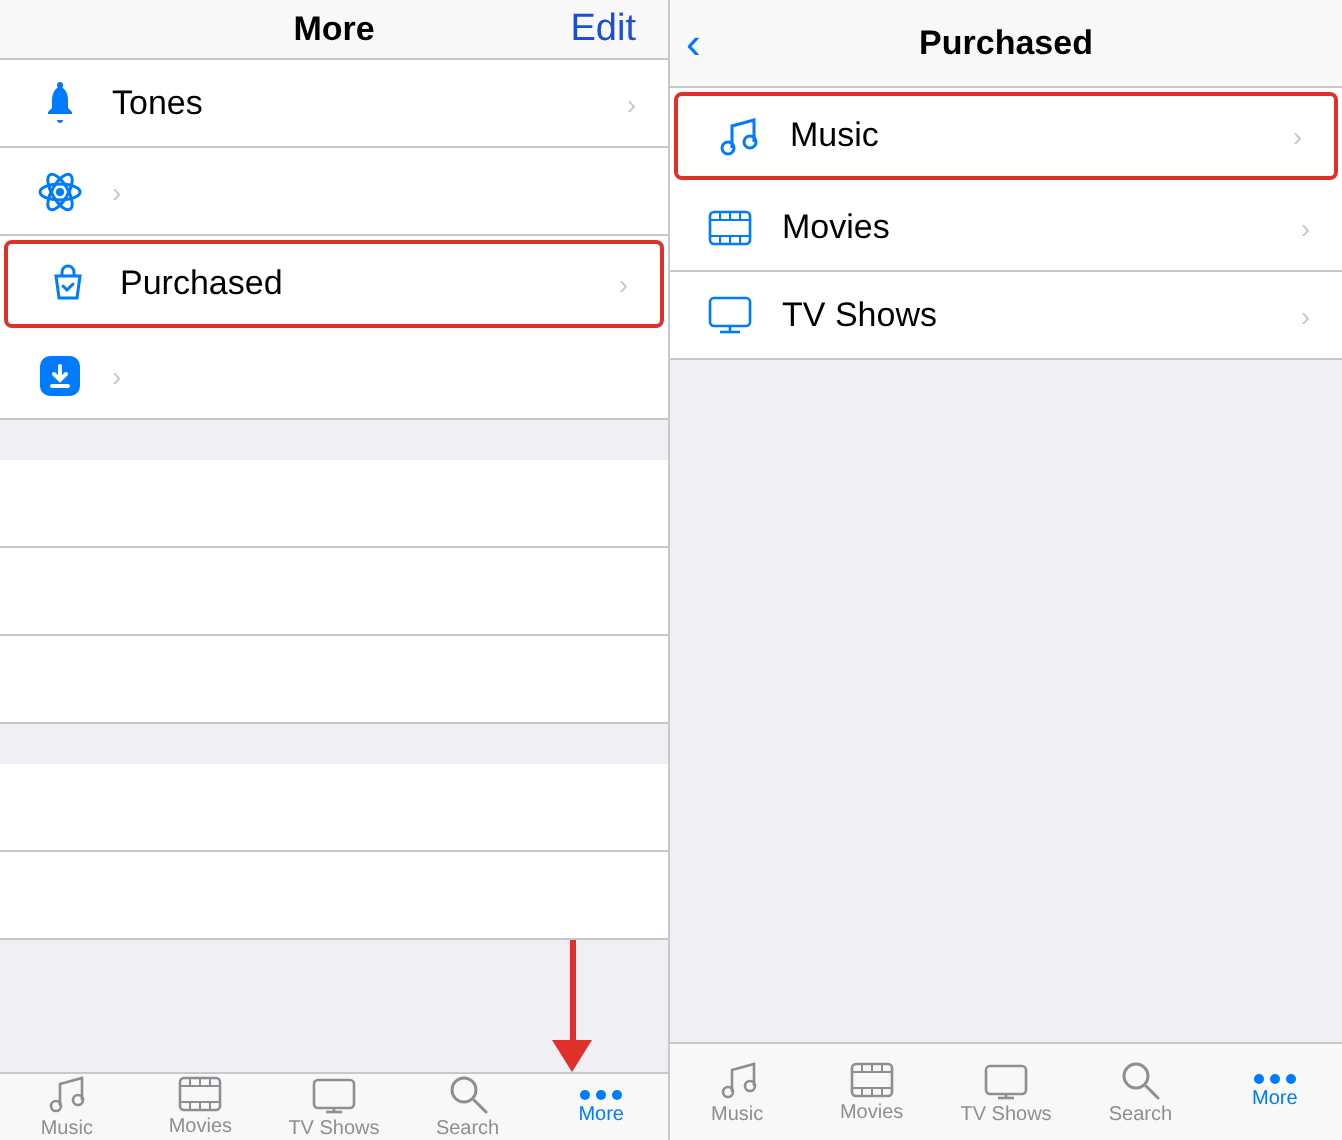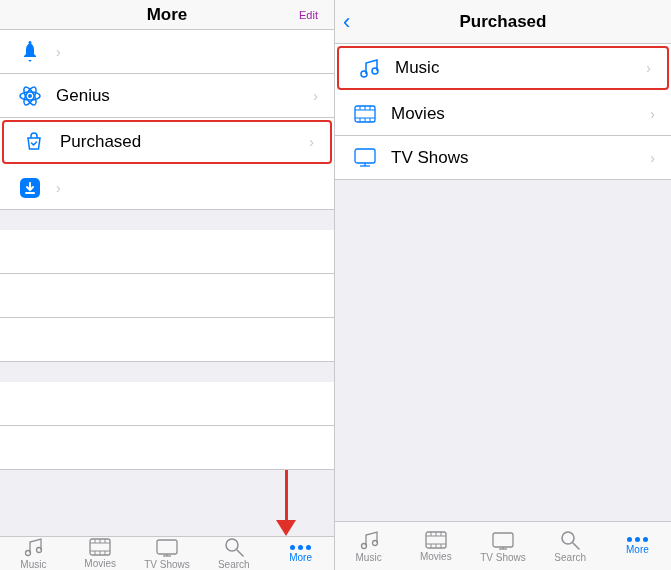--- a/index.html
+++ b/index.html
@@ -35,22 +35,22 @@
 
     .nav-header-title {
       font-size: 17px;
       font-weight: 600;
       color: #000;
     }
 
     .nav-header-edit {
       position: absolute;
       right: 16px;
-      font-size: 11px;
-      color: #a21caf;
+      font-size: 19px;
+      color: #1d4ed8;
     }
 
     .list-section {
       background: #fff;
       margin-top: 0;
       flex: 1;
     }
 
     .list-item {
       display: flex;
@@ -244,33 +244,33 @@
   <div class="list-section">
 
     <div class="list-item">
       <div class="list-item-icon">
         <svg width="20" height="22" viewBox="0 0 20 22" fill="none">
           <path d="M10 2C10 2 6 3.5 6 9v4l-2 2v1h12v-1l-2-2V9c0-5.5-4-7-4-7z" fill="#007aff"></path>
           <path d="M8.5 19c0 0.83 0.67 1.5 1.5 1.5s1.5-0.67 1.5-1.5H8.5z" fill="#007aff"></path>
           <circle cx="10" cy="1.5" r="1.5" fill="#007aff"></circle>
         </svg>
       </div>
+      <span class="list-item-label">Tones</span>
       <span class="chevron">›</span>
     </div>
 
     <div class="list-item">
       <div class="list-item-icon">
         <svg width="22" height="22" viewBox="0 0 22 22" fill="none">
           <ellipse cx="11" cy="11" rx="10" ry="4" stroke="#007aff" stroke-width="1.5" fill="none"></ellipse>
           <ellipse cx="11" cy="11" rx="10" ry="4" stroke="#007aff" stroke-width="1.5" fill="none" transform="rotate(60 11 11)"></ellipse>
           <ellipse cx="11" cy="11" rx="10" ry="4" stroke="#007aff" stroke-width="1.5" fill="none" transform="rotate(120 11 11)"></ellipse>
           <circle cx="11" cy="11" r="2" fill="#007aff"></circle>
         </svg>
       </div>
-      <span class="list-item-label">Genius</span>
       <span class="chevron">›</span>
     </div>
 
     <div class="list-item highlighted">
       <div class="list-item-icon">
         <svg width="20" height="22" viewBox="0 0 20 22" fill="none">
           <path d="M4 7h12l-1.5 11H5.5L4 7z" stroke="#007aff" stroke-width="1.5" fill="none"></path>
           <path d="M7 7V5a3 3 0 016 0v2" stroke="#007aff" stroke-width="1.5" fill="none"></path>
           <path d="M7.5 12l2 2 3-3" stroke="#007aff" stroke-width="1.5" fill="none" stroke-linecap="round"></path>
         </svg>

